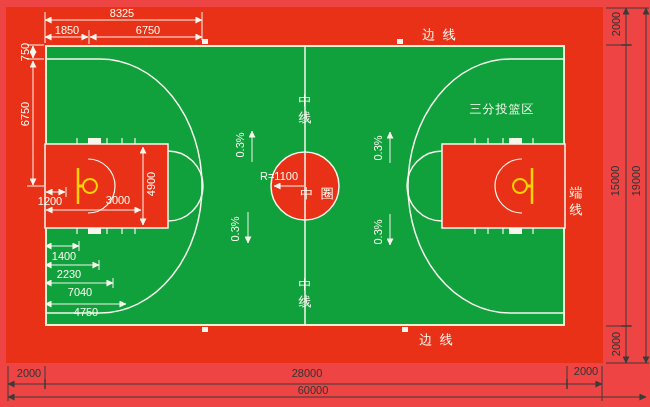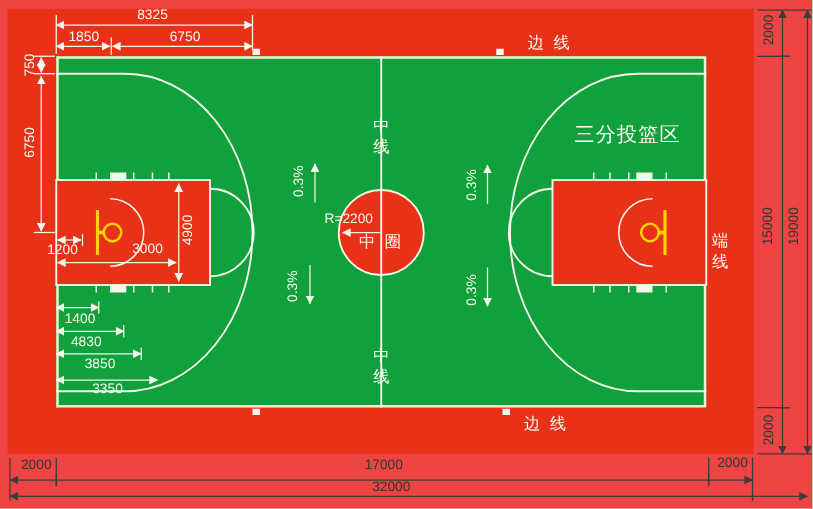--- a/index.html
+++ b/index.html
@@ -8,21 +8,21 @@
   #surround{position:absolute;left:6px;top:7px;width:597px;height:356px;background:#e93118;}
   #playing{position:absolute;left:45px;top:45px;width:520px;height:281px;background:#10a03c;
            box-sizing:border-box;border:2px solid #edf2cf;}
   svg{position:absolute;left:0;top:0;}
   .lbl{position:absolute;transform:translate(-50%,-50%);white-space:nowrap;
        font-size:11px;line-height:1;}
   .w{color:#fbfbf0;}
   .dk{color:#333333;}
   .rot{transform:translate(-50%,-50%) rotate(-90deg);}
   .cjk{font-size:13px;letter-spacing:2px;}
-  .cjk-s{font-size:16px;letter-spacing:1px;}
+  .cjk-s{font-size:12px;letter-spacing:1px;}
   .vert{writing-mode:vertical-rl;text-orientation:upright;letter-spacing:1px;}
 </style>
 </head>
 <body>
 
 <div id="stage">
 
   <div id="surround"></div>
   <div id="playing"></div>
 
@@ -139,40 +139,40 @@
 
   <div class="lbl w" style="left:122px;top:13px">8325</div>
   <div class="lbl w" style="left:67px;top:30px">1850</div>
   <div class="lbl w" style="left:148px;top:30px">6750</div>
   <div class="lbl w rot" style="left:25px;top:52px">750</div>
   <div class="lbl w rot" style="left:25px;top:114px">6750</div>
   <div class="lbl w" style="left:50px;top:201px">1200</div>
   <div class="lbl w" style="left:118px;top:200px">3000</div>
   <div class="lbl w rot" style="left:151px;top:184px">4900</div>
   <div class="lbl w" style="left:64px;top:256px">1400</div>
-  <div class="lbl w" style="left:69px;top:274px">4830</div>
-  <div class="lbl w" style="left:80px;top:292px">3850</div>
-  <div class="lbl w" style="left:86px;top:312px">3350</div>
-  <div class="lbl w" style="left:279px;top:176px">R=2200</div>
+  <div class="lbl w" style="left:69px;top:274px">2230</div>
+  <div class="lbl w" style="left:80px;top:292px">7040</div>
+  <div class="lbl w" style="left:86px;top:312px">4750</div>
+  <div class="lbl w" style="left:279px;top:176px">R=1100</div>
 
   <div class="lbl w rot" style="left:240px;top:145px">0.3%</div>
   <div class="lbl w rot" style="left:378px;top:148px">0.3%</div>
   <div class="lbl w rot" style="left:235px;top:229px">0.3%</div>
   <div class="lbl w rot" style="left:378px;top:232px">0.3%</div>
 
   <div class="lbl w cjk vert" style="left:305px;top:92px">中 线</div>
   <div class="lbl w cjk vert" style="left:305px;top:276px">中 线</div>
-  <div class="lbl w cjk" style="left:305px;top:193px">中 圈</div>
+  <div class="lbl w cjk" style="left:318px;top:193px">中 圈</div>
   <div class="lbl w cjk" style="left:440px;top:34px">边 线</div>
   <div class="lbl w cjk" style="left:437px;top:339px">边 线</div>
   <div class="lbl w cjk vert" style="left:576px;top:184px">端 线</div>
   <div class="lbl w cjk-s" style="left:502px;top:109px">三分投篮区</div>
 
   <div class="lbl dk rot" style="left:616px;top:24px">2000</div>
   <div class="lbl dk rot" style="left:615px;top:181px">15000</div>
   <div class="lbl dk rot" style="left:636px;top:181px">19000</div>
   <div class="lbl dk rot" style="left:616px;top:344px">2000</div>
   <div class="lbl dk" style="left:29px;top:373px">2000</div>
-  <div class="lbl dk" style="left:307px;top:373px">17000</div>
+  <div class="lbl dk" style="left:307px;top:373px">28000</div>
   <div class="lbl dk" style="left:586px;top:371px">2000</div>
-  <div class="lbl dk" style="left:313px;top:390px">32000</div>
+  <div class="lbl dk" style="left:313px;top:390px">60000</div>
 
 </div>
 
 </body></html>

